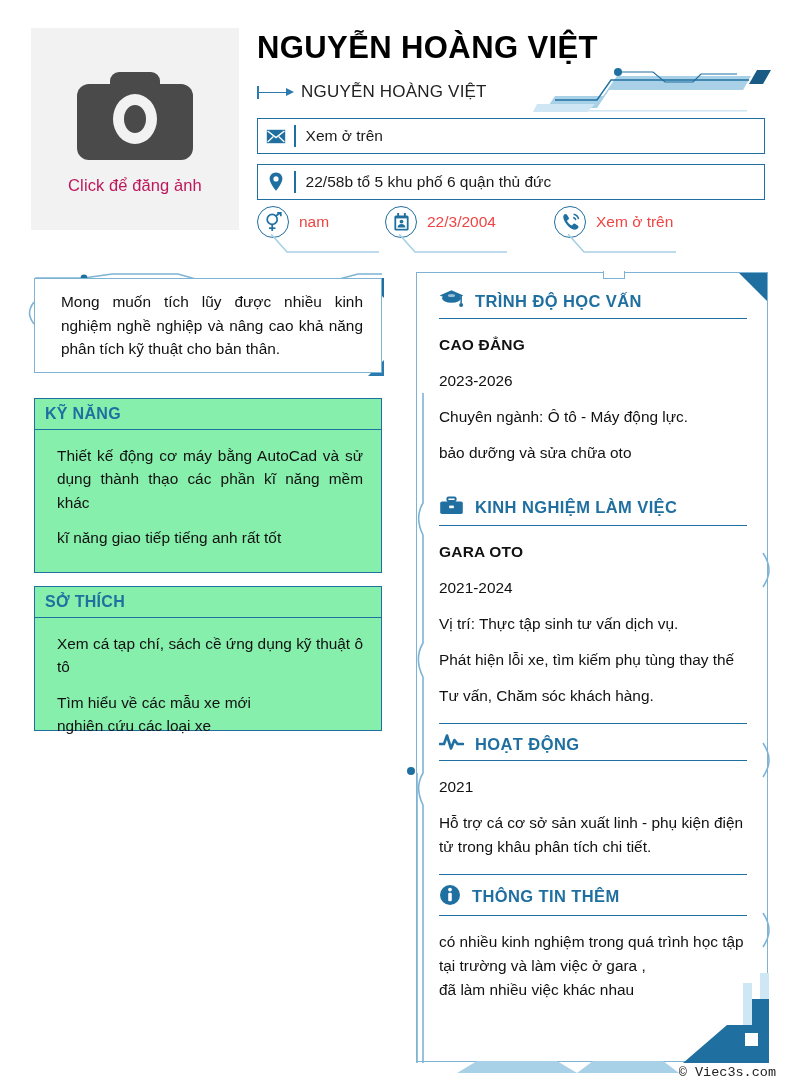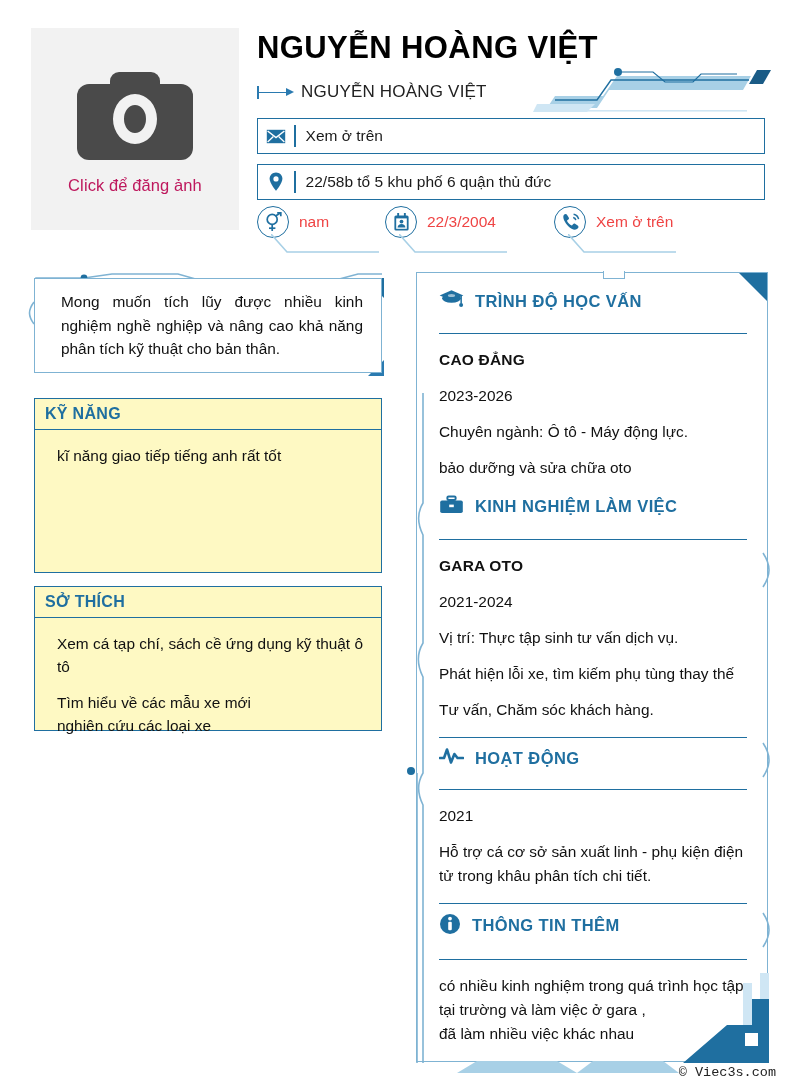--- a/index.html
+++ b/index.html
@@ -76,21 +76,21 @@
     border:1.6px solid #7fb3d3;background:#fff;box-sizing:border-box;
     display:flex;align-items:center;
   }
   .objective-text{
     padding:0 18px 0 26px;font-size:15.4px;line-height:1.52;
     text-align:justify;color:#111;
   }
   .obj-deco{position:absolute;left:28px;top:4px;width:362px;height:110px;pointer-events:none;}
 
   .panel{
-    position:absolute;left:34px;border:1.6px solid #1f6fa0;background:#fef9c3;box-sizing:border-box;
+    position:absolute;left:34px;border:1.6px solid #1f6fa0;background:#86efac;box-sizing:border-box;
   }
   .panel-head{
     height:30px;border-bottom:1.6px solid #1f6fa0;display:flex;align-items:center;
     padding-left:10px;
   }
   .panel-head span{
     font-size:16px;font-weight:bold;color:#1f6fa0;letter-spacing:.3px;
   }
   .panel-body{padding:14px 18px 12px 22px;}
   .panel-body p{
@@ -126,29 +126,29 @@
     border:1.6px solid #7fb3d3;border-top:none;background:#fff;box-sizing:border-box;
   }
   .rc-squiggle{position:absolute;left:-11px;top:0;width:24px;height:790px;pointer-events:none;}
   .rc-squiggle-r{position:absolute;right:-12px;top:0;width:26px;height:790px;pointer-events:none;}
   .rc-corner-br{position:absolute;right:-2px;bottom:-2px;width:86px;height:80px;pointer-events:none;}
   .rc-wave-bottom{position:absolute;left:0;bottom:-12px;width:352px;height:14px;pointer-events:none;}
 
   .sec{margin-bottom:2px;}
   .sec-head{
     display:flex;align-items:center;gap:11px;
-    border-bottom:1.8px solid #1f6fa0;padding-bottom:20px;margin-bottom:0;
+    border-bottom:1.8px solid #1f6fa0;padding-bottom:5px;margin-bottom:0;
   }
   .sec-head-top{border-top:1.8px solid #1f6fa0;padding-top:9px;}
   .sec-title{
     font-size:16.5px;font-weight:bold;color:#1f6fa0;letter-spacing:.4px;
   }
   .sec-body{padding:14px 0 13px 0;}
   .sec-body p{margin:0 0 13px 0;font-size:15.4px;line-height:1.5;color:#111;}
-  .sec-body p:last-child{margin-bottom:0;}
+  .sec-body p:last-child{margin-bottom:16px;}
   .sec-body p.block{margin-bottom:0;line-height:1.55;}
   .sec-body .org{font-weight:bold;font-size:15.5px;letter-spacing:.2px;}
 
   .footer{
     position:absolute;right:24px;bottom:12px;
     font-family:"Liberation Mono","DejaVu Sans Mono",monospace;
     font-size:13.5px;color:#222;
   }
 </style>
 </head>
@@ -279,20 +279,21 @@
 
   <div class="objective">
     <div class="objective-text">Mong muốn tích lũy được nhiều kinh nghiệm nghề nghiệp và nâng cao khả năng phân tích kỹ thuật cho bản thân.</div>
   </div>
 
   <div class="panel" id="skills-panel">
     <div class="panel-head">
       <span>KỸ NĂNG</span>
     </div>
     <div class="panel-body">
+      <p>Thiết kế động cơ máy bằng AutoCad và sử dụng thành thạo các phần kĩ năng mềm khác</p>
       <p>kĩ năng giao tiếp tiếng anh rất tốt</p>
     </div>
   </div>
 
   <div class="panel" id="hobby-panel">
     <div class="panel-head">
       <span>SỞ THÍCH</span>
     </div>
     <div class="panel-body">
       <p>Xem cá tạp chí, sách cề ứng dụng kỹ thuật ô tô</p>

